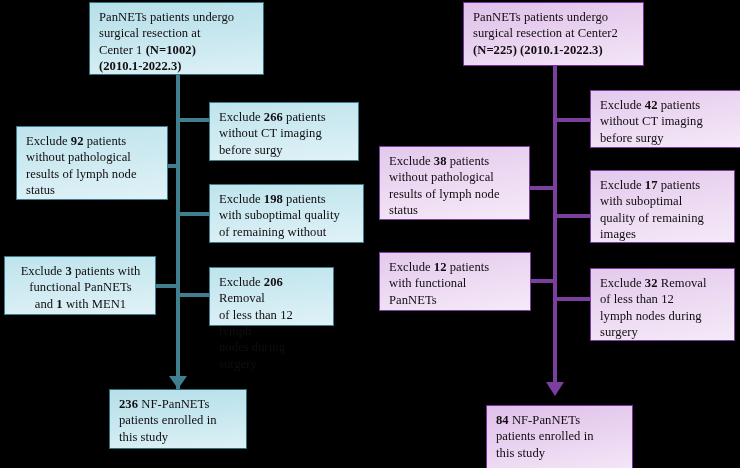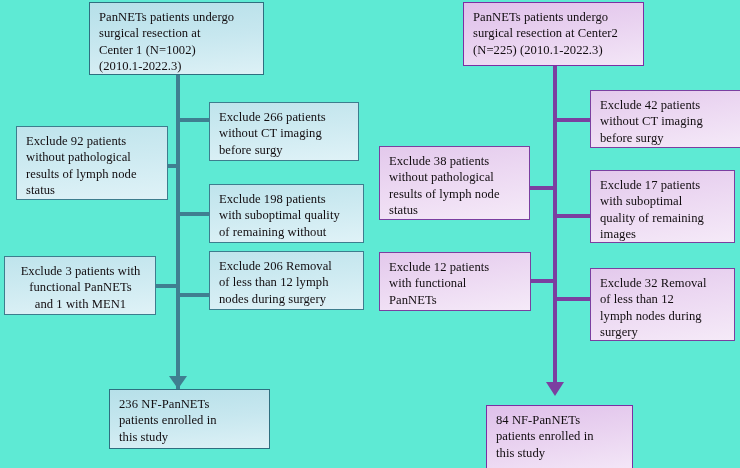--- a/index.html
+++ b/index.html
@@ -5,21 +5,21 @@
 <style>
   html, body {
     margin: 0;
     padding: 0;
     background: #ffffff;
   }
   #canvas {
     position: relative;
     width: 740px;
     height: 468px;
-    background: #5eead4;
+    background: #000000;
     overflow: hidden;
     font-family: "Liberation Serif", "DejaVu Serif", serif;
   }
 
   .box {
     position: absolute;
     box-sizing: border-box;
     padding: 6px 8px 5px 9px;
     font-size: 12.6px;
     line-height: 1.30;
@@ -40,21 +40,21 @@
   
   .purple {
     border: 1.7px solid #7b3fa0;
     background: linear-gradient(170deg, #e3c9ec 0%, #ecd8f2 45%, #f5eaf8 100%);
   }
   .purple-strong {
     border: 1.7px solid #7b2fa3;
     background: linear-gradient(170deg, #dfc0ea 0%, #e9d2f0 50%, #f3e6f7 100%);
   }
 
-  .b { font-weight: normal; }
+  .b { font-weight: bold; }
 
   
   .conn {
     position: absolute;
   }
   .vline-teal  { background: #3f7f90; width: 4px; }
   .hline-teal  { background: #3f7f90; height: 4px; }
   .vline-purp  { background: #7b3fa0; width: 4px; }
   .hline-purp  { background: #7b3fa0; height: 4px; }
 
@@ -113,27 +113,27 @@
     <div>with suboptimal quality</div>
     <div>of remaining without</div>
   </div>
 
   <div class="box teal" style="left:4px; top:256px; width:152px; height:59px;text-align:center;">
     <div><span>Exclude </span><span class="b">3</span><span> patients with</span></div>
     <div>functional PanNETs</div>
     <div><span>and </span><span class="b">1</span><span> with MEN1</span></div>
   </div>
 
-  <div class="box teal" style="left:209px; top:251px; width:155px; height:59px;">
+  <div class="box teal" style="left:209px; top:267px; width:125px; height:59px;">
     <div><span>Exclude </span><span class="b">206</span><span> Removal</span></div>
     <div>of less than 12 lymph</div>
     <div>nodes during surgery</div>
   </div>
 
-  <div class="box teal-strong" style="left:109px; top:389px; width:161px; height:60px;">
+  <div class="box teal-strong" style="left:109px; top:389px; width:138px; height:60px;">
     <div><span class="b">236</span><span> NF-PanNETs</span></div>
     <div>patients enrolled in</div>
     <div>this study</div>
   </div>
 
   <div class="conn vline-purp" style="left:553px; top:66px; height:326px;"></div>
   <div class="arrow-purp" style="left:546px; top:382px;"></div>
 
   <div class="conn hline-purp" style="left:553px; top:118px; width:38px;"></div>
   <div class="conn hline-purp" style="left:553px; top:214px; width:38px;"></div>

